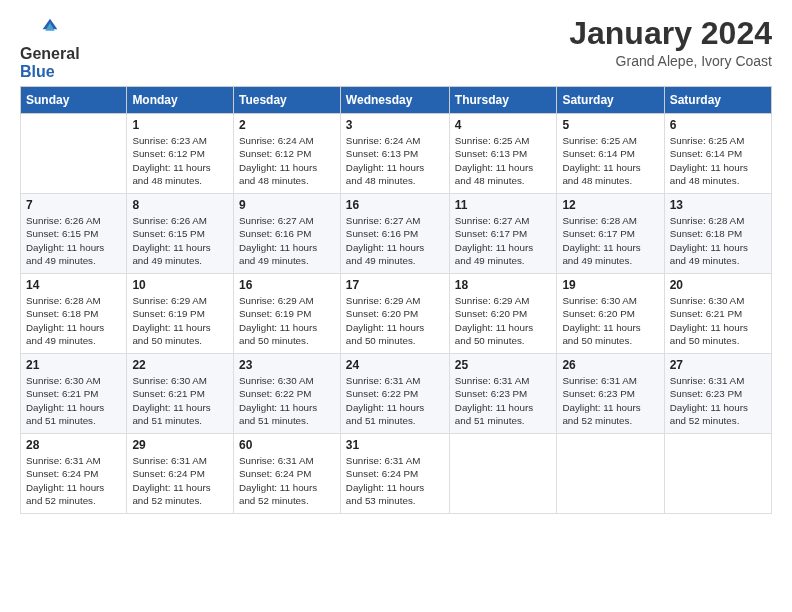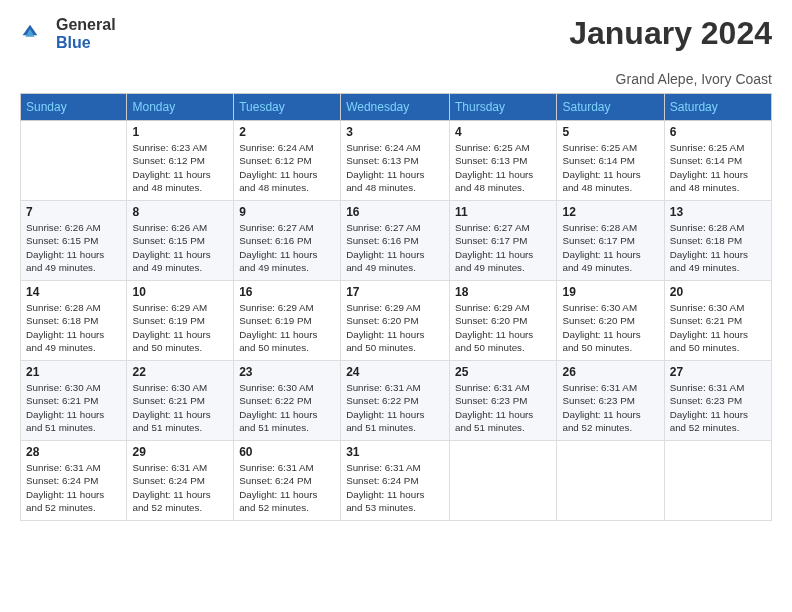--- a/index.html
+++ b/index.html
@@ -16,52 +16,53 @@
     }
     .header-row {
       display: flex;
       justify-content: space-between;
       align-items: flex-start;
       margin-bottom: 6px;
     }
     .logo {
       display: flex;
       align-items: center;
-      gap: 16px;
+      gap: 5px;
+      flex-direction: column;
     }
     .logo-icon {
       width: 20px;
       height: 20px;
     }
     .title-block {
       text-align: right;
     }
     .main-title {
       font-size: 32px;
       font-weight: bold;
       color: #333;
       line-height: 1.1;
     }
     .subtitle {
       font-size: 14px;
       color: #555;
-      margin-top: 20px;
+      margin-top: 2px;
     }
     table {
       width: 100%;
       border-collapse: collapse;
       font-size: 10.5px;
     }
     thead tr th {
       background-color: #2563b0;
-      color: #7dd3fc;
+      color: #ffffff;
       padding: 6px 5px;
       text-align: left;
       font-size: 12px;
-      font-weight: normal;
+      font-weight: bold;
       border: 1px solid #ccc;
     }
     tbody tr td {
       border: 1px solid #ddd;
       padding: 4px 5px;
       vertical-align: top;
       width: 113px;
       height: 80px;
     }
     tbody tr:nth-child(even) td {

